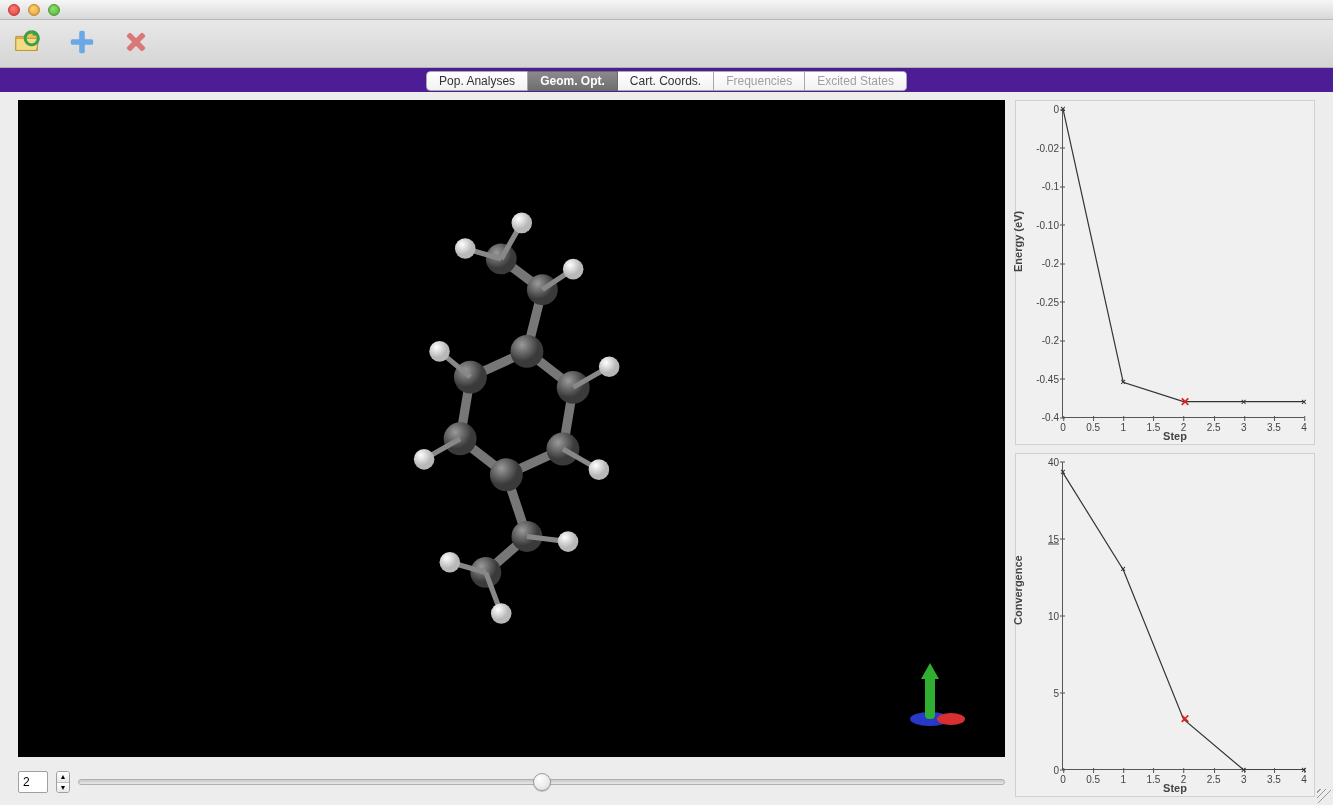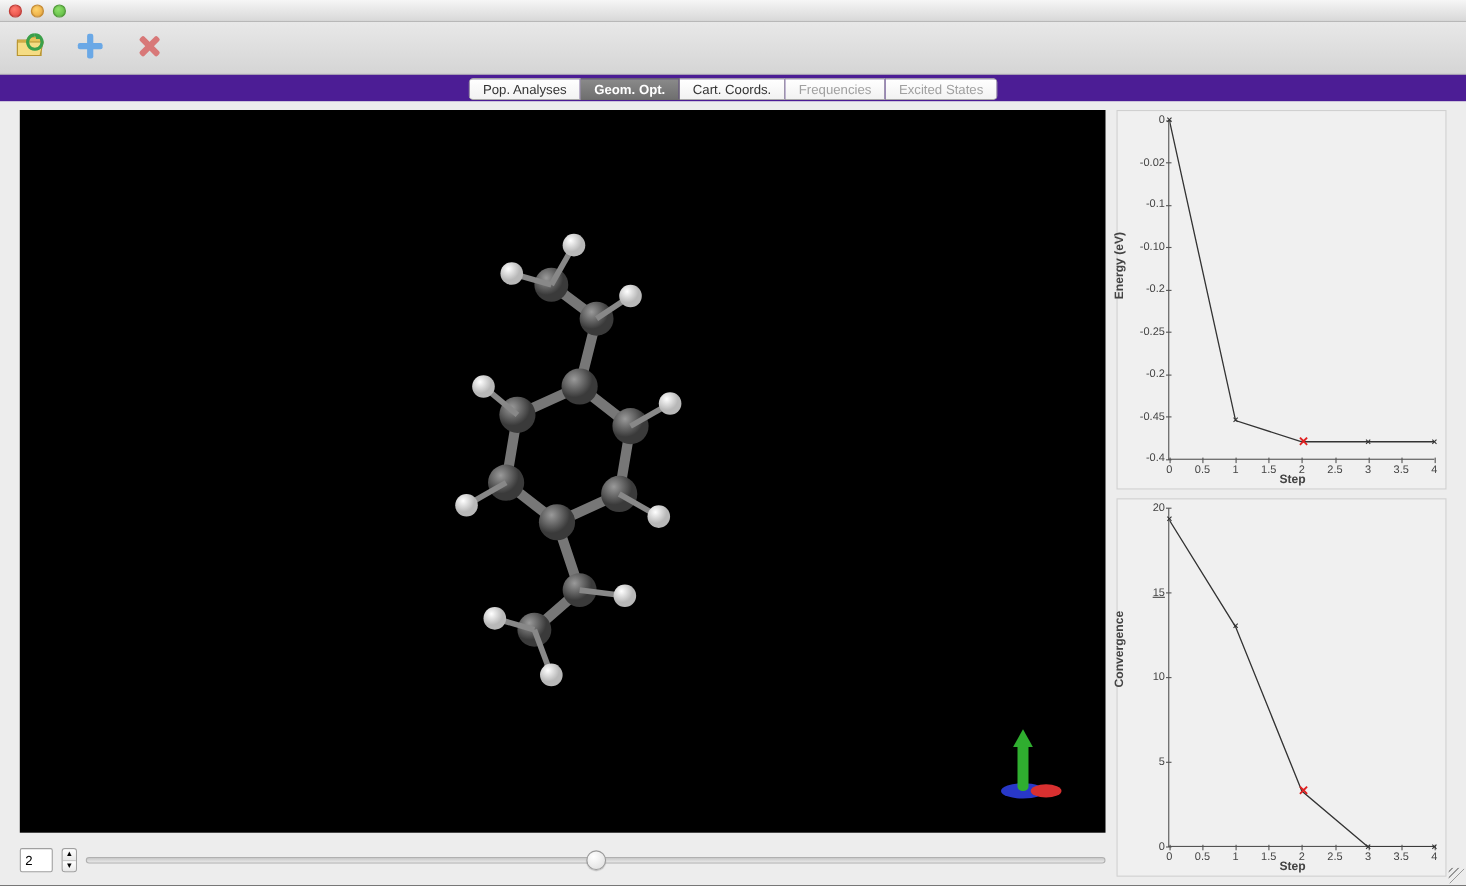--- a/index.html
+++ b/index.html
@@ -355,21 +355,21 @@
       <div class="y-label">Convergence</div>
       <div class="x-label">Step</div>
       <div class="chart-area" id="chart1">
           <svg class="plot-line" width="241" height="308">
             <path d="M0 10.779999999999973 L60.25 107.79999999999998 L120.5 257.18 L180.75 308 L241 308" fill="none" stroke="#333" stroke-width="1.2"></path>
           </svg>
           <div class="y-tick" style="top: 308px;">0</div>
           <div class="y-tick" style="top: 231px;">5</div>
           <div class="y-tick" style="top: 154px;">10</div>
           <div class="y-tick" style="top: 77px; text-decoration: underline;">15</div>
-          <div class="y-tick" style="top: 0px;">20</div>
+          <div class="y-tick" style="top: 0px;">40</div>
           <div class="x-tick" style="left: 0px;">0</div>
           <div class="x-tick" style="left: 30.125px;">0.5</div>
           <div class="x-tick" style="left: 60.25px;">1</div>
           <div class="x-tick" style="left: 90.375px;">1.5</div>
           <div class="x-tick" style="left: 120.5px;">2</div>
           <div class="x-tick" style="left: 150.625px;">2.5</div>
           <div class="x-tick" style="left: 180.75px;">3</div>
           <div class="x-tick" style="left: 210.875px;">3.5</div>
           <div class="x-tick" style="left: 241px;">4</div>
           <div class="marker" style="left: 0px; top: 10.78px;">×</div>

